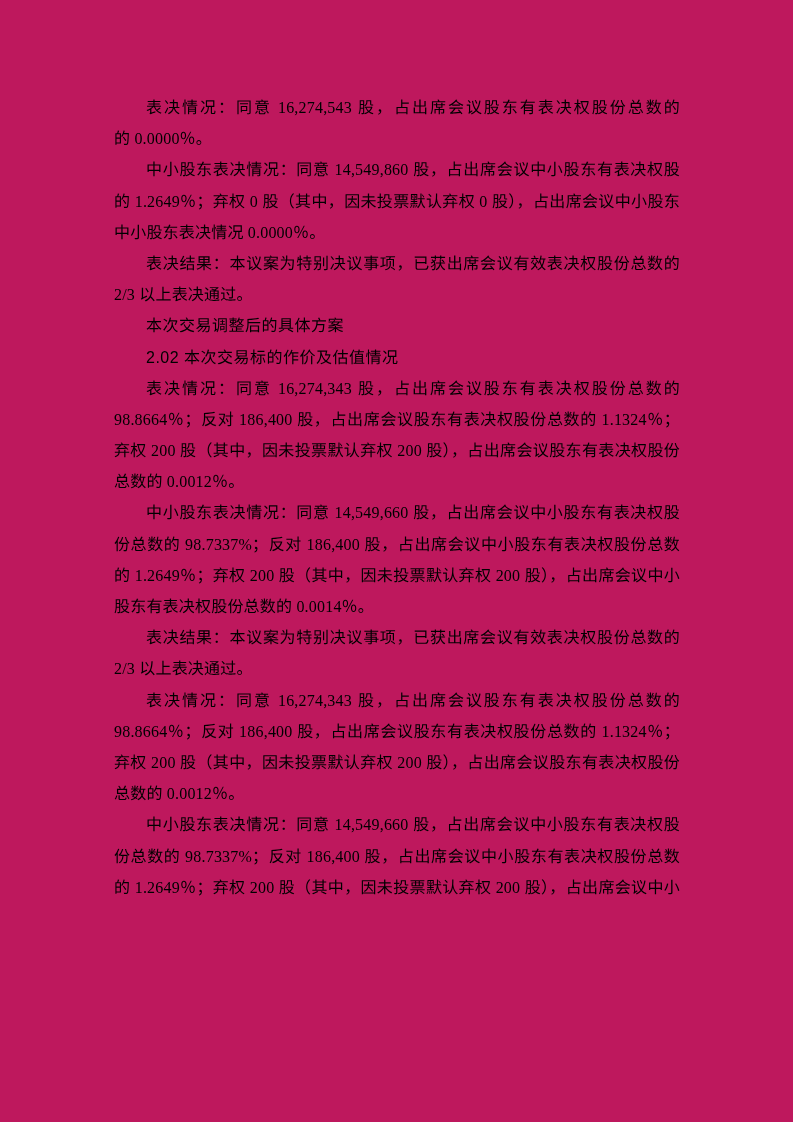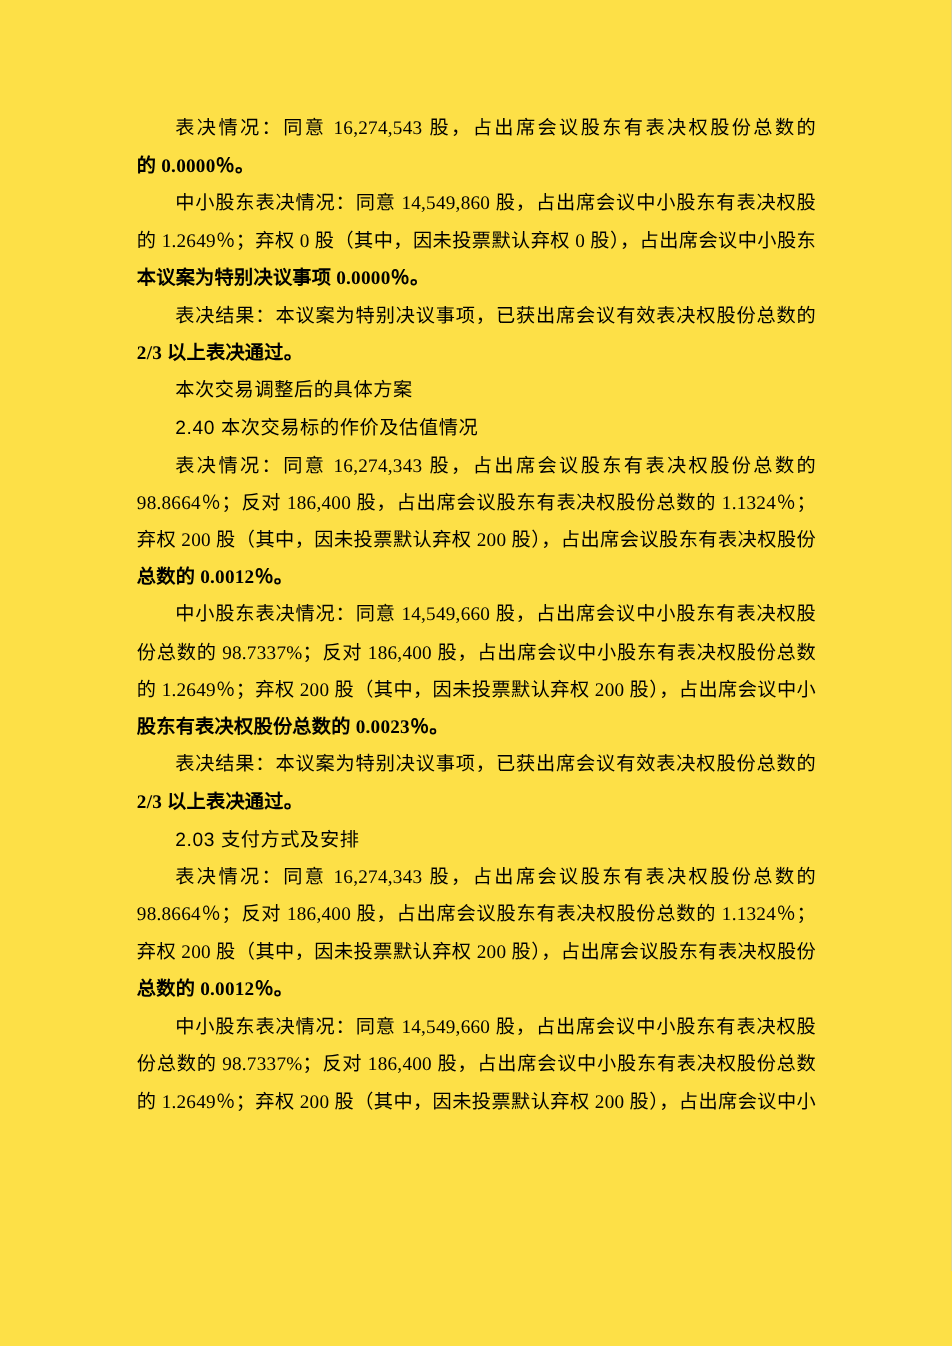--- a/index.html
+++ b/index.html
@@ -5,21 +5,21 @@
   html, body {
     margin: 0;
     padding: 0;
     background: #c8c8c8;
   }
   .page {
     position: relative;
     width: 793px;
     height: 1122px;
     margin: 0 auto;
-    background: #fde047;
+    background: #be185d;
     overflow: hidden;
     font-family: "Liberation Serif", "DejaVu Serif", serif;
     color: #000000;
   }
   .content {
     position: absolute;
     left: 114px;
     top: 92px;
     width: 566px;
     font-size: 16px;
@@ -34,71 +34,67 @@
     text-align: justify;
     text-align-last: justify;
     overflow: hidden;
     letter-spacing: 0.2px;
   }
   .line.first {
     text-indent: 2em;
   }
   .line.end {
     text-align-last: left;
-    font-weight: bold;
   }
   .block.heading .line {
     font-weight: normal;
     text-align-last: left;
     font-family: "Liberation Sans", "DejaVu Sans", sans-serif;
     letter-spacing: 0.5px;
   }
 </style>
 </head>
 <body>
 
 <div class="page">
   <div class="content" id="doc-content">
       <div class="block paragraph">
         <div class="line first">表决情况：同意 16,274,543 股，占出席会议股东有表决权股份总数的</div>
         <div class="line end">的 0.0000％。</div>
       </div>
       <div class="block paragraph">
         <div class="line first">中小股东表决情况：同意 14,549,860 股，占出席会议中小股东有表决权股</div>
         <div class="line">的 1.2649％；弃权 0 股（其中，因未投票默认弃权 0 股），占出席会议中小股东</div>
-        <div class="line end">本议案为特别决议事项 0.0000％。</div>
+        <div class="line end">中小股东表决情况 0.0000％。</div>
       </div>
       <div class="block paragraph">
         <div class="line first">表决结果：本议案为特别决议事项，已获出席会议有效表决权股份总数的</div>
         <div class="line end">2/3 以上表决通过。</div>
       </div>
       <div class="block heading">
         <div class="line first end">本次交易调整后的具体方案</div>
       </div>
       <div class="block heading">
-        <div class="line first end">2.40 本次交易标的作价及估值情况</div>
+        <div class="line first end">2.02 本次交易标的作价及估值情况</div>
       </div>
       <div class="block paragraph">
         <div class="line first">表决情况：同意 16,274,343 股，占出席会议股东有表决权股份总数的</div>
         <div class="line">98.8664％；反对 186,400 股，占出席会议股东有表决权股份总数的 1.1324％；</div>
         <div class="line">弃权 200 股（其中，因未投票默认弃权 200 股），占出席会议股东有表决权股份</div>
         <div class="line end">总数的 0.0012％。</div>
       </div>
       <div class="block paragraph">
         <div class="line first">中小股东表决情况：同意 14,549,660 股，占出席会议中小股东有表决权股</div>
         <div class="line">份总数的 98.7337%；反对 186,400 股，占出席会议中小股东有表决权股份总数</div>
         <div class="line">的 1.2649％；弃权 200 股（其中，因未投票默认弃权 200 股），占出席会议中小</div>
-        <div class="line end">股东有表决权股份总数的 0.0023％。</div>
+        <div class="line end">股东有表决权股份总数的 0.0014％。</div>
       </div>
       <div class="block paragraph">
         <div class="line first">表决结果：本议案为特别决议事项，已获出席会议有效表决权股份总数的</div>
         <div class="line end">2/3 以上表决通过。</div>
-      </div>
-      <div class="block heading">
-        <div class="line first end">2.03 支付方式及安排</div>
       </div>
       <div class="block paragraph">
         <div class="line first">表决情况：同意 16,274,343 股，占出席会议股东有表决权股份总数的</div>
         <div class="line">98.8664％；反对 186,400 股，占出席会议股东有表决权股份总数的 1.1324％；</div>
         <div class="line">弃权 200 股（其中，因未投票默认弃权 200 股），占出席会议股东有表决权股份</div>
         <div class="line end">总数的 0.0012％。</div>
       </div>
       <div class="block paragraph">
         <div class="line first">中小股东表决情况：同意 14,549,660 股，占出席会议中小股东有表决权股</div>
         <div class="line">份总数的 98.7337%；反对 186,400 股，占出席会议中小股东有表决权股份总数</div>

